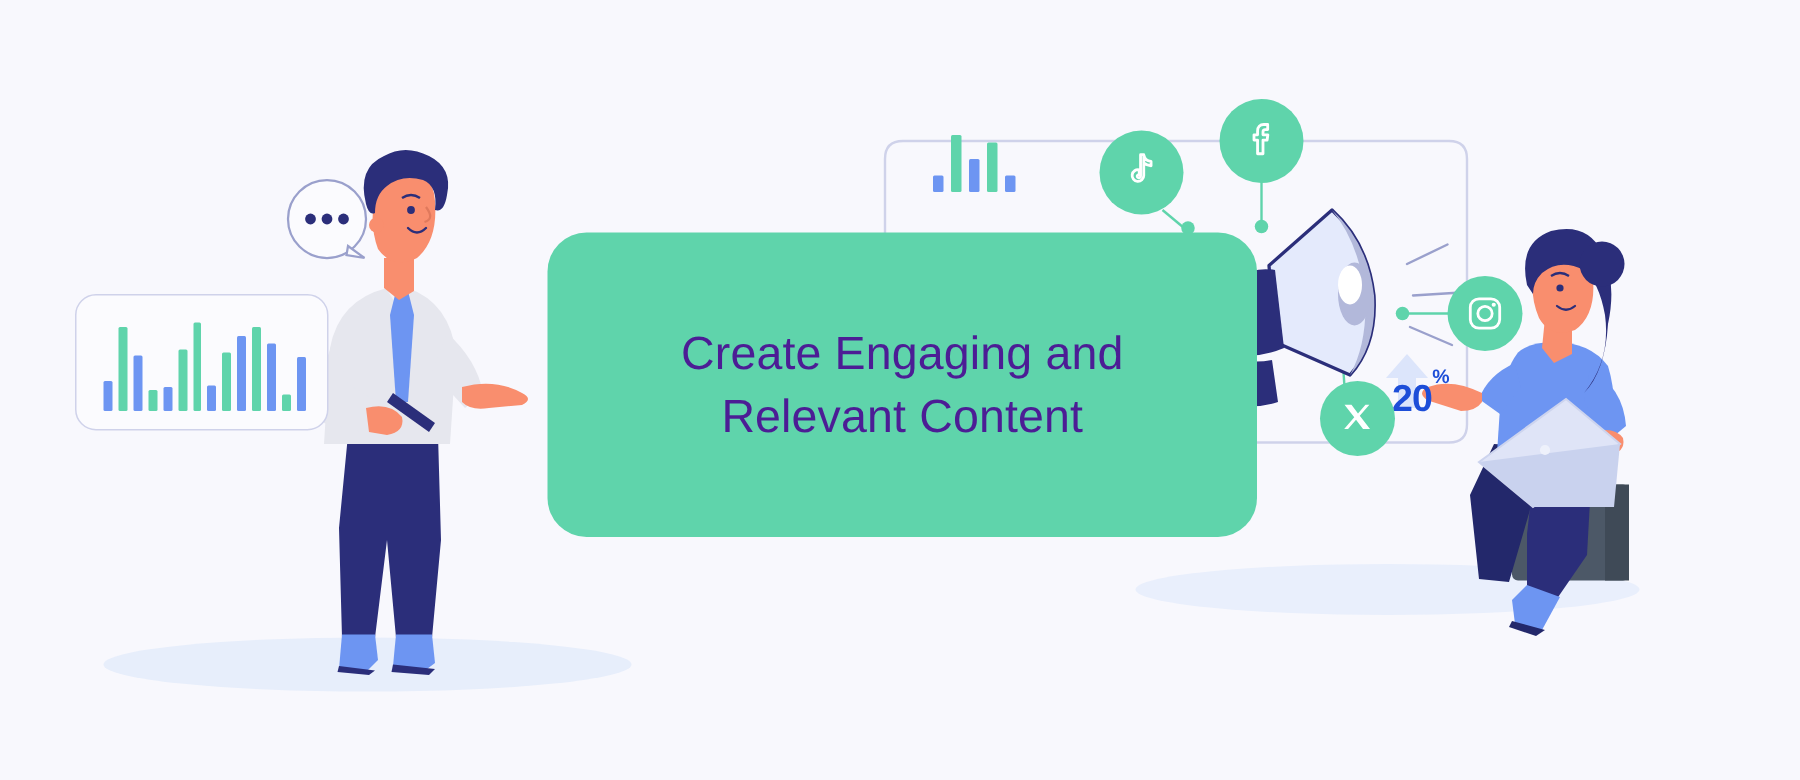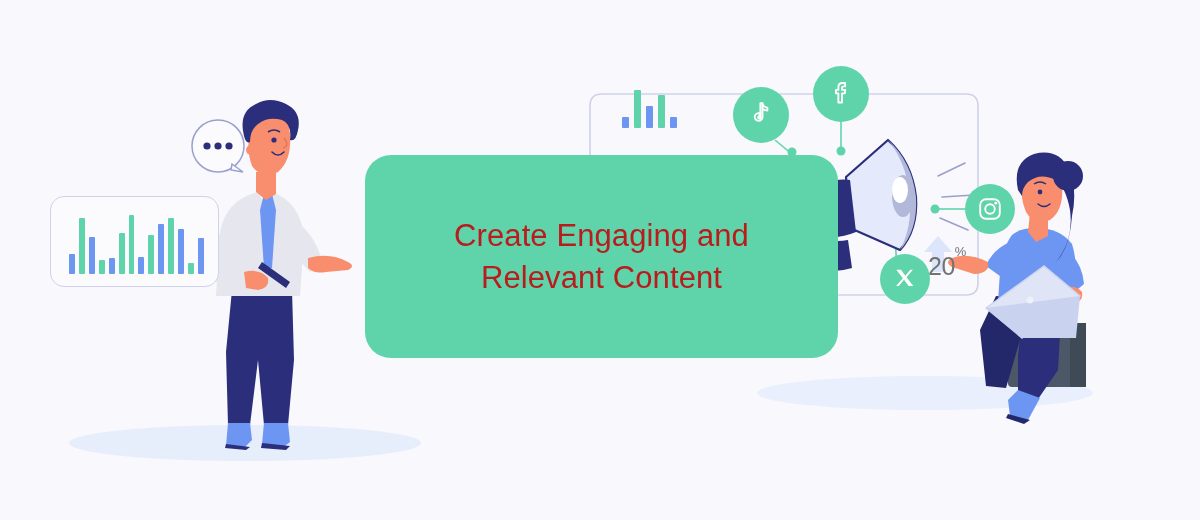--- a/index.html
+++ b/index.html
@@ -12,21 +12,21 @@
   #stage svg.layer{position:absolute;left:0;top:0;width:1200px;height:520px;}
 
   
   #banner{
     position:absolute;left:365px;top:155px;width:473px;height:203px;
     background:#5fd4ab;border-radius:26px;
     display:flex;align-items:center;justify-content:center;
     z-index:6;
   }
   #banner-text{
-    color:#b91c1c;
+    color:#4c1d95;
     font-size:31px;line-height:1.33;
     text-align:center;letter-spacing:0.1px;
     white-space:pre-line;
     font-weight:400;
   }
 
   
   #chart-card{
     position:absolute;left:50px;top:196px;width:167px;height:89px;
     background:#fbfbfe;border:1.6px solid #cfd2ea;border-radius:14px;
@@ -50,21 +50,21 @@
     position:absolute;border-radius:50%;
     background:#5fd4ab;
     display:flex;align-items:center;justify-content:center;
     z-index:8;
   }
   .social svg{display:block;}
 
   
   #stat{
     position:absolute;left:928px;top:252px;z-index:7;
-    color:#737373;font-weight:normal;font-size:25px;letter-spacing:-0.5px;
+    color:#1d4ed8;font-weight:bold;font-size:25px;letter-spacing:-0.5px;
   }
   #stat sup{font-size:13px;top:-0.75em;position:relative;}
 </style>
 </head>
 <body>
 
 <div id="stage">
 
   <svg class="layer" viewBox="0 0 1200 520">
 

